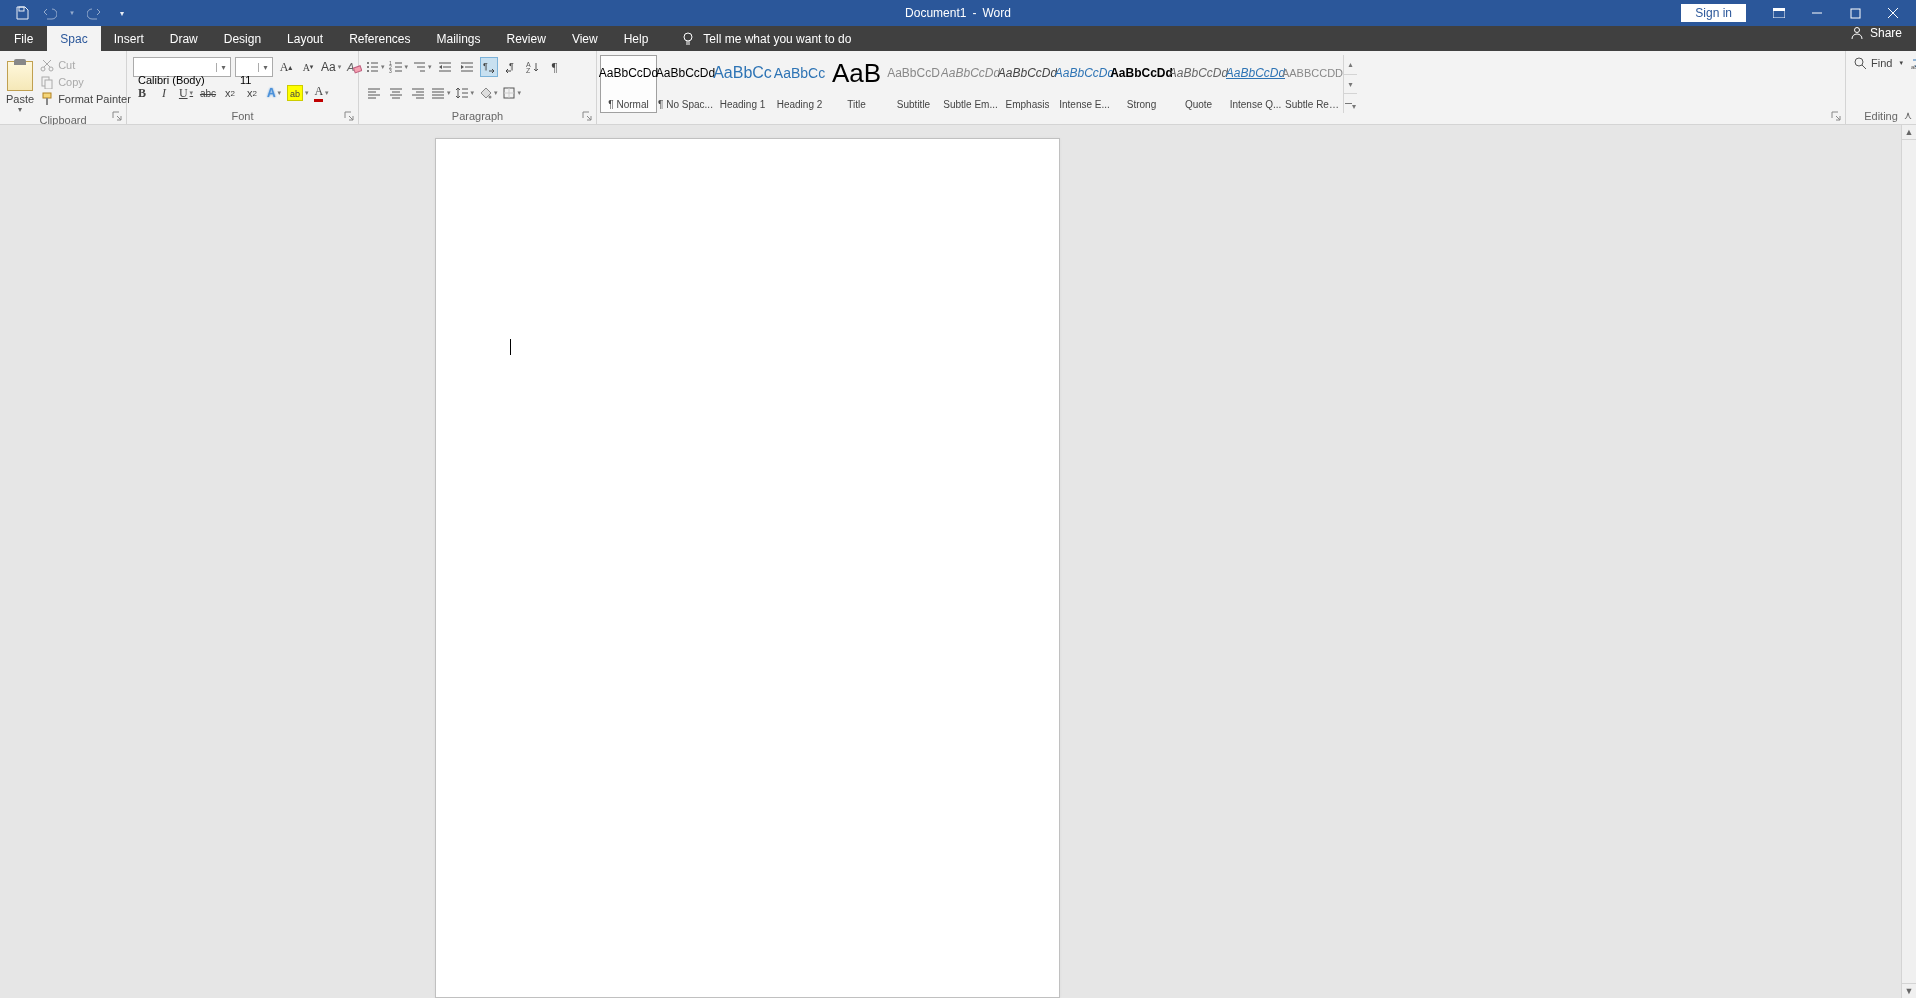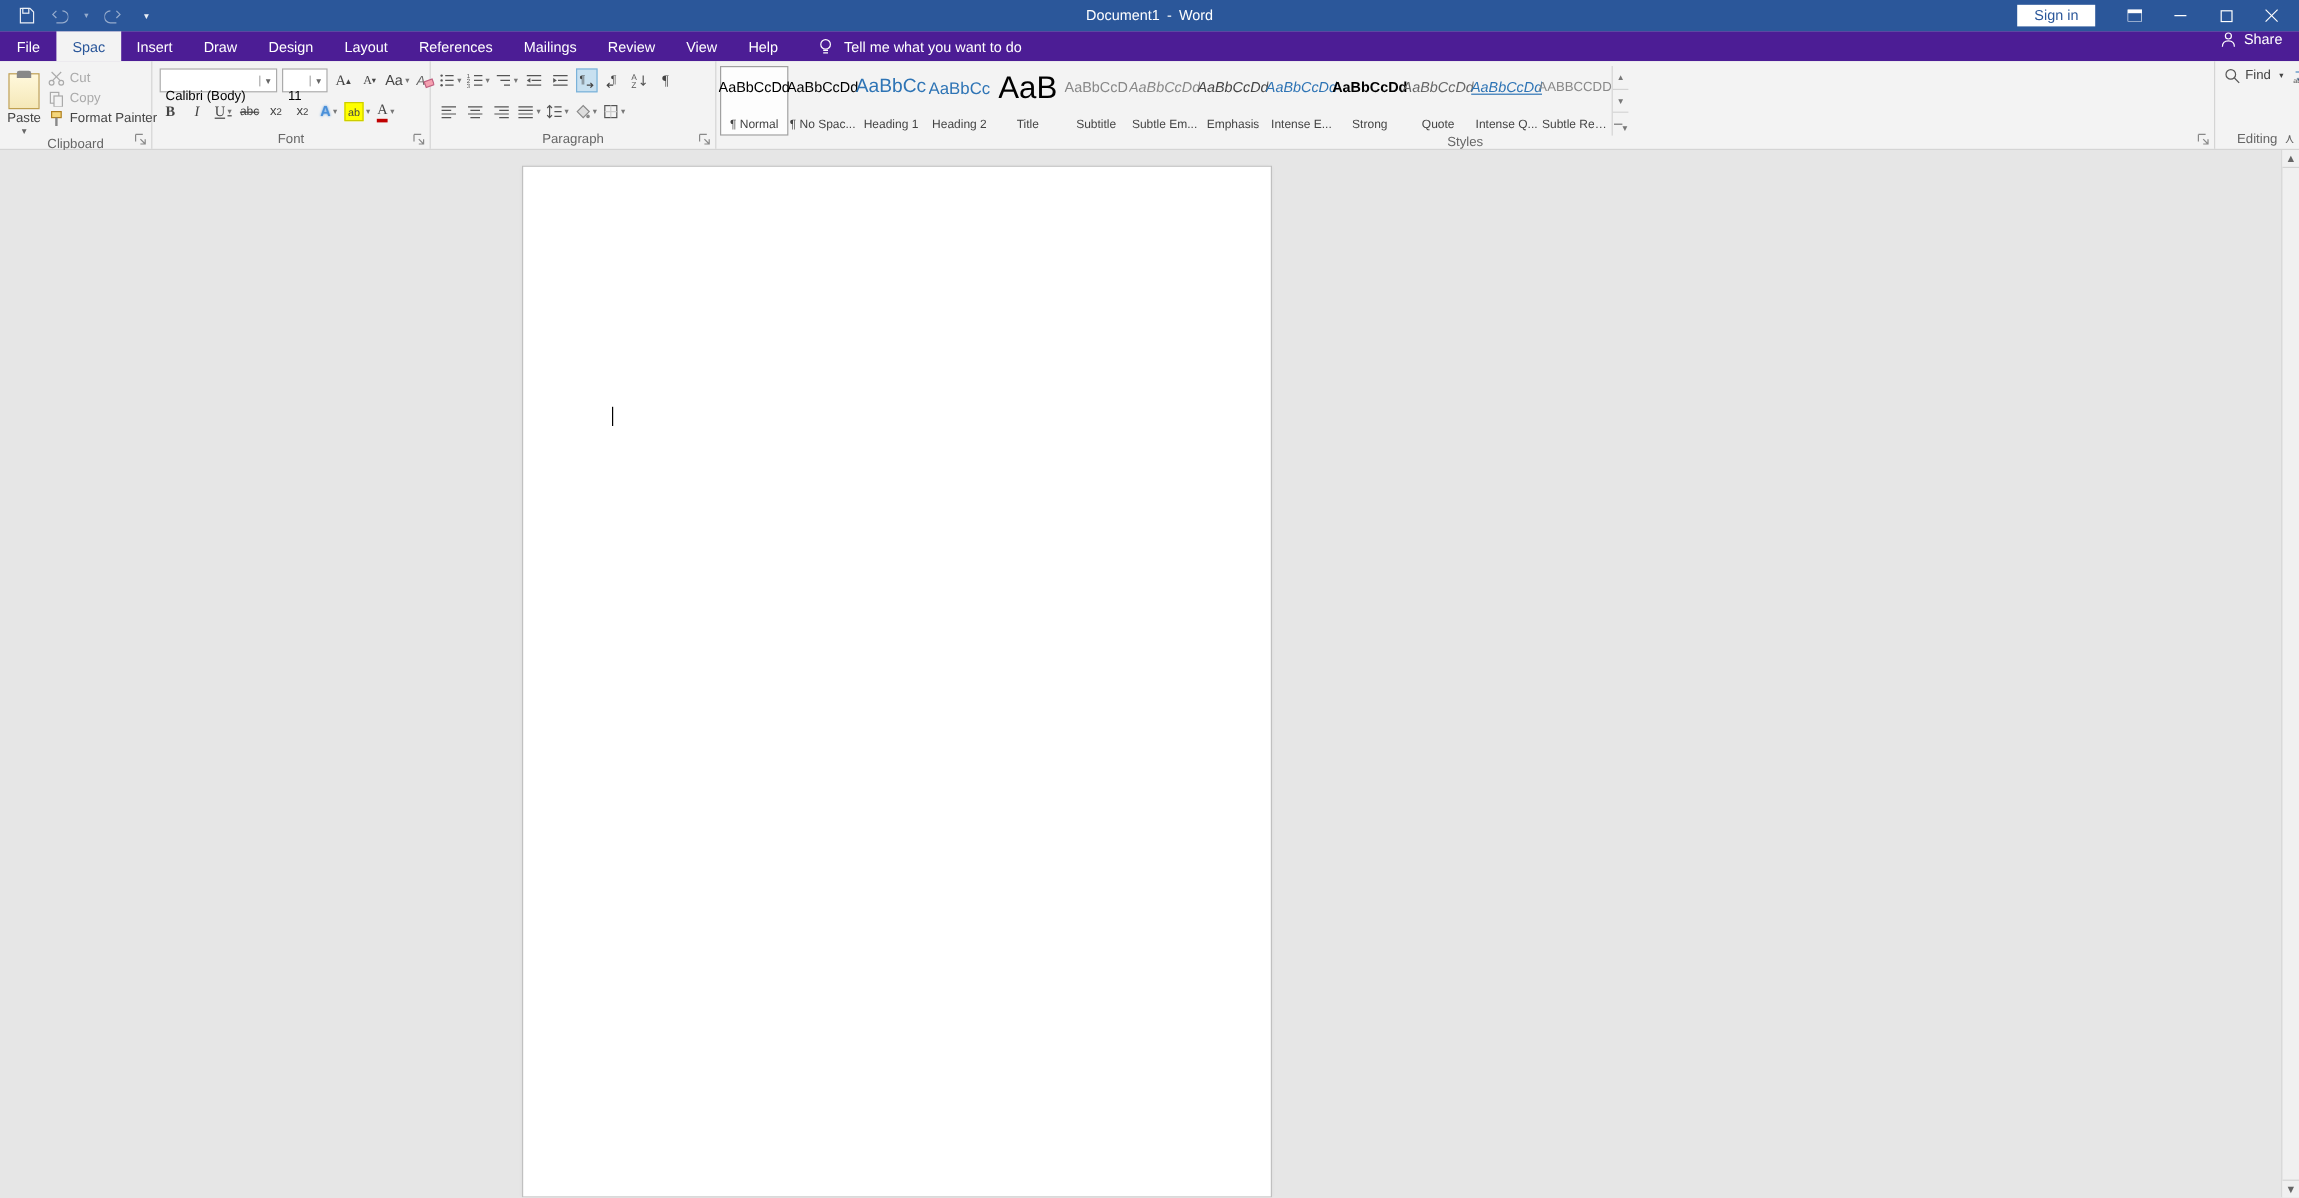--- a/index.html
+++ b/index.html
@@ -9,21 +9,21 @@
 .titlebar { height: 26px; background: #2b579a; display: flex; align-items: center; color: #fff; font-size: 12px; position: relative; }
 .qat { display: flex; align-items: center; gap: 8px; padding-left: 12px; }
 .qat-btn { width: 20px; height: 20px; display: flex; align-items: center; justify-content: center; cursor: pointer; opacity: 0.9; }
 .qat-btn.dim { opacity: 0.5; }
 .title-center { position: absolute; left: 50%; transform: translateX(-50%); display: flex; align-items: flex-end; gap: 6px; }
 .title-right { margin-left: auto; display: flex; align-items: center; gap: 4px; padding-right: 6px; }
 .signin-btn { background: #fff; color: #2b579a; padding: 2px 14px; font-size: 12px; cursor: pointer; margin-right: 12px; }
 .win-btn { width: 34px; height: 26px; display: flex; align-items: center; justify-content: center; cursor: pointer; }
 
 
-.tabs { height: 25px; background: #4c1d95; display: flex; align-items: stretch; color: #fff; font-size: 12px; }
+.tabs { height: 25px; background: #404040; display: flex; align-items: stretch; color: #fff; font-size: 12px; }
 .tab { padding: 0 13px; display: flex; align-items: center; cursor: pointer; }
 .tab.file { padding: 0 14px; }
 .tab.active { background: #f3f3f3; color: #2b579a; }
 .tell-me { display: flex; align-items: center; gap: 8px; margin-left: 20px; cursor: text; }
 .tell-me-icon { width: 14px; height: 14px; }
 .share { margin-left: auto; padding: 0 14px; display: flex; gap: 6px; cursor: pointer; }
 
 
 .ribbon { height: 74px; background: #f3f3f3; border-bottom: 1px solid #d4d4d4; display: flex; position: relative; }
 .group { border-right: 1px solid #d4d4d4; display: flex; flex-direction: column; position: relative; }
@@ -453,21 +453,20 @@
             <div class="style-preview" style="color: rgb(136, 136, 136); font-size: 11px;">AABBCCDD</div>
             <div class="style-name">Subtle Ref...</div>
           </div>
           <div class="gallery-scroll">
             <div>▴</div>
             <div>▾</div>
             <div style="line-height: 6px;"><span style="border-top:1px solid #777;display:inline-block;width:7px;"></span><br>▾</div>
           </div>
         </div>
     </div>
-    <div class="group-label">Styles</div>
     <svg class="dlg-launcher" viewBox="0 0 12 12">
         <path d="M2 2h6M2 2v6M6 6l4 4M10 6v4h-4" stroke="#888" fill="none"></path>
       </svg>
   </div>
 
   <div class="group" style="width:70px;border-right:none;">
     <div class="group-body" style="padding:2px 4px;">
       <div class="edit-stack">
         <div class="edit-item">
           <svg class="mini-icon" viewBox="0 0 14 14">

